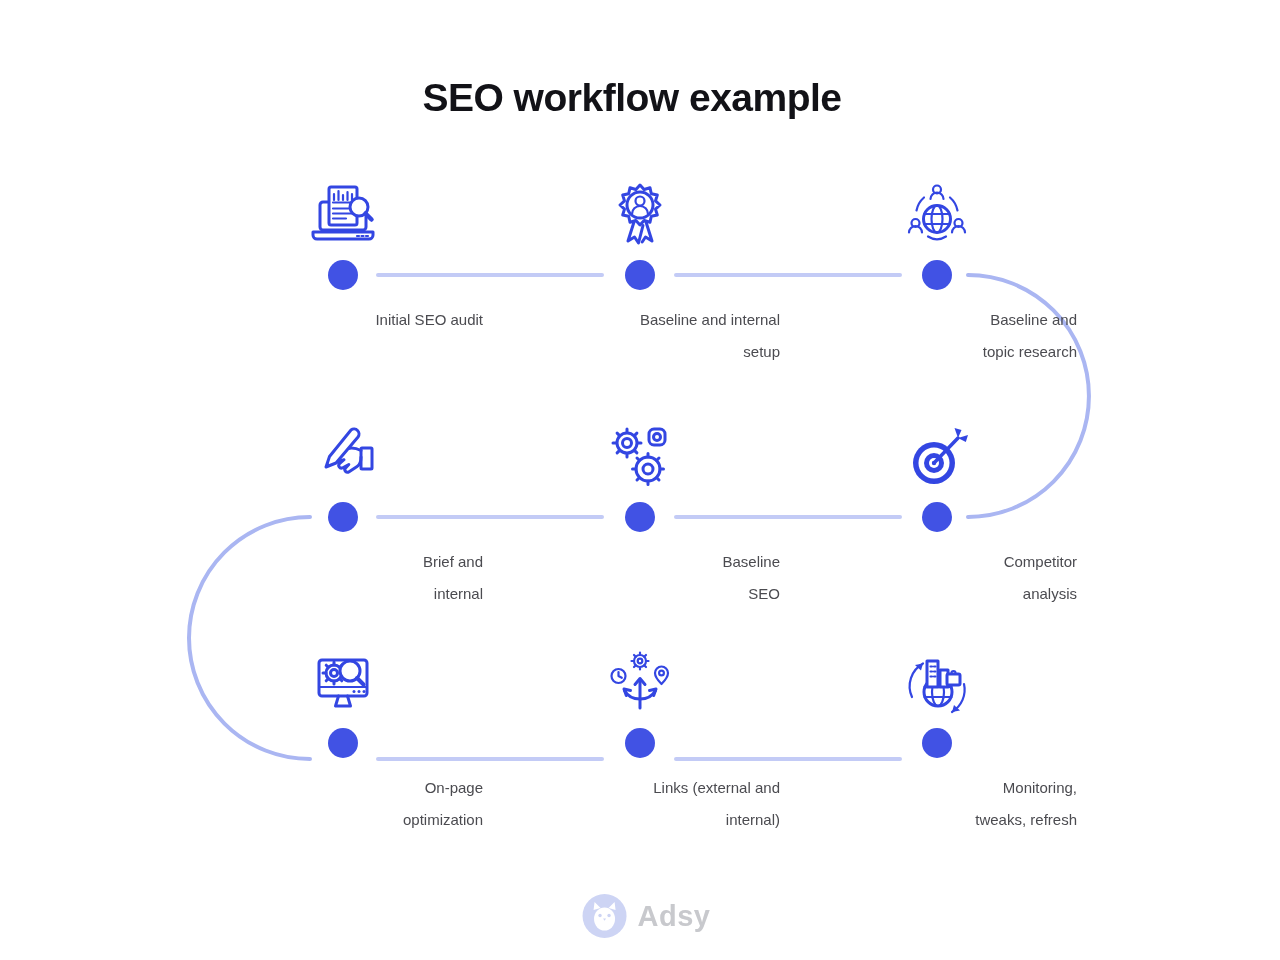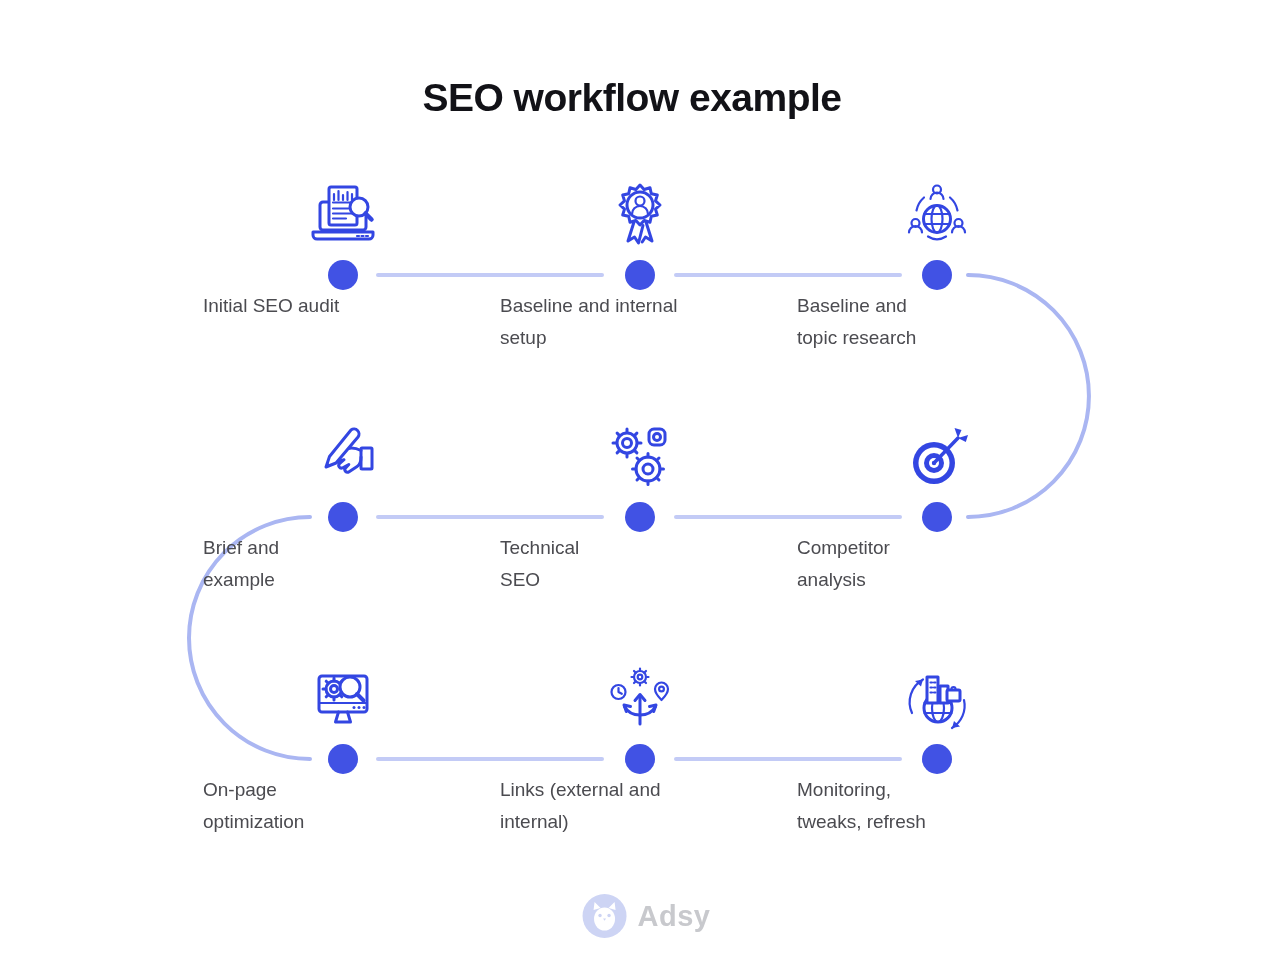--- a/index.html
+++ b/index.html
@@ -18,30 +18,30 @@
     text-align:center;
     font-size:39px;font-weight:bold;letter-spacing:-.5px;
     color:var(--title-text,#121217);
     margin:0;
   }
   svg.connectors{position:absolute;top:0;left:0;}
   .conn{fill:none;stroke:var(--line,#c3cbf6);stroke-width:4;stroke-linecap:round;}
   .conn-curve{fill:none;stroke:var(--curve,#aab6f2);stroke-width:4;stroke-linecap:round;}
   .step{position:absolute;width:280px;}
   .c1{left:203px;} .c2{left:500px;} .c3{left:797px;}
-  .r1{top:178px;} .r2{top:420px;} .r3{top:662px;}
+  .r1{top:178px;} .r2{top:420px;} .r3{top:646px;}
   .iconbox{height:74px;display:flex;align-items:flex-end;justify-content:center;}
   .dot{
     width:30px;height:30px;border-radius:50%;
     background:var(--node,#4152e4);
     margin:8px auto 0;
   }
   .label{
-    text-align:left;
-    font-size:19px;line-height:32px;
+    margin-top:14px;text-align:right;
+    font-size:15px;line-height:32px;
     color:var(--label-text,#4b4b50);
     white-space:pre-line;
   }
   
   .st{fill:none;stroke:var(--accent,#3748e4);stroke-width:3;stroke-linecap:round;stroke-linejoin:round;}
   .stw{fill:#fff;stroke:var(--accent,#3748e4);stroke-width:3;stroke-linecap:round;stroke-linejoin:round;}
   .st2{fill:none;stroke:var(--accent,#3748e4);stroke-width:2.2;stroke-linecap:round;stroke-linejoin:round;}
   .fl{fill:var(--accent,#3748e4);stroke:none;}
   .flw{fill:#fff;stroke:none;}
   .logo{
@@ -132,38 +132,38 @@
     <div class="iconbox">
       <svg width="72" height="72" viewBox="0 0 72 72">
         <rect class="st" x="54" y="26" width="11" height="21" rx="1"></rect>
         <path class="st" d="M54 28.5 c-7 -3.5 -14 -3 -19 1 l-6.5 5.2 c-2.8 2.2 -0.4 6.2 3 5 l5.5 -2 -4.2 3.6 c-2.6 2.2 0 6 3 4.4 l6 -3.2 -3.2 3.4 c-2.2 2.4 0.8 5.6 3.5 3.8 l8 -5.2 c3 -2 3.9 -5.5 3.9 -9.5"></path>
         <path class="stw" d="M44 8 a5 5 0 0 1 7 7 L29 41 L19 45 l3.5 -10.5 z"></path>
         <path class="fl" d="M19 45 l1.6 -4.6 3.2 3.2 z"></path>
       </svg>
     </div>
     <div class="dot"></div>
     <div class="label">Brief and
-example</div>
+internal</div>
   </div>
 
   <div class="step c2 r2">
     <div class="iconbox">
       <svg width="72" height="72" viewBox="0 0 72 72">
         <circle class="st" cx="23" cy="21" r="10"></circle>
         <circle class="st" cx="23" cy="21" r="4.5"></circle>
         <path class="st" d="M33.5 21 H37 M30.4 28.4 L32.9 30.9 M23 31.5 V35 M15.6 28.4 L13.1 30.9 M12.5 21 H9 M15.6 13.6 L13.1 11.1 M23 10.5 V7 M30.4 13.6 L32.9 11.1"></path>
         <rect class="st" x="45" y="7" width="16" height="16" rx="5"></rect>
         <circle class="st" cx="53" cy="15" r="3.5"></circle>
         <circle class="st" cx="44" cy="47" r="12"></circle>
         <circle class="st" cx="44" cy="47" r="5"></circle>
         <path class="st" d="M56 47 H59.5 M52.5 55.5 L55 58 M44 59 V62.5 M35.5 55.5 L33 58 M32 47 H28.5 M35.5 38.5 L33 36 M44 35 V31.5 M52.5 38.5 L55 36"></path>
       </svg>
     </div>
     <div class="dot"></div>
-    <div class="label">Technical
+    <div class="label">Baseline
 SEO</div>
   </div>
 
   <div class="step c3 r2">
     <div class="iconbox">
       <svg width="72" height="72" viewBox="0 0 72 72">
         <circle class="fl" cx="33" cy="41" r="21"></circle>
         <circle class="flw" cx="33" cy="41" r="15.5"></circle>
         <circle class="fl" cx="33" cy="41" r="10"></circle>
         <circle class="flw" cx="33" cy="41" r="5"></circle>

